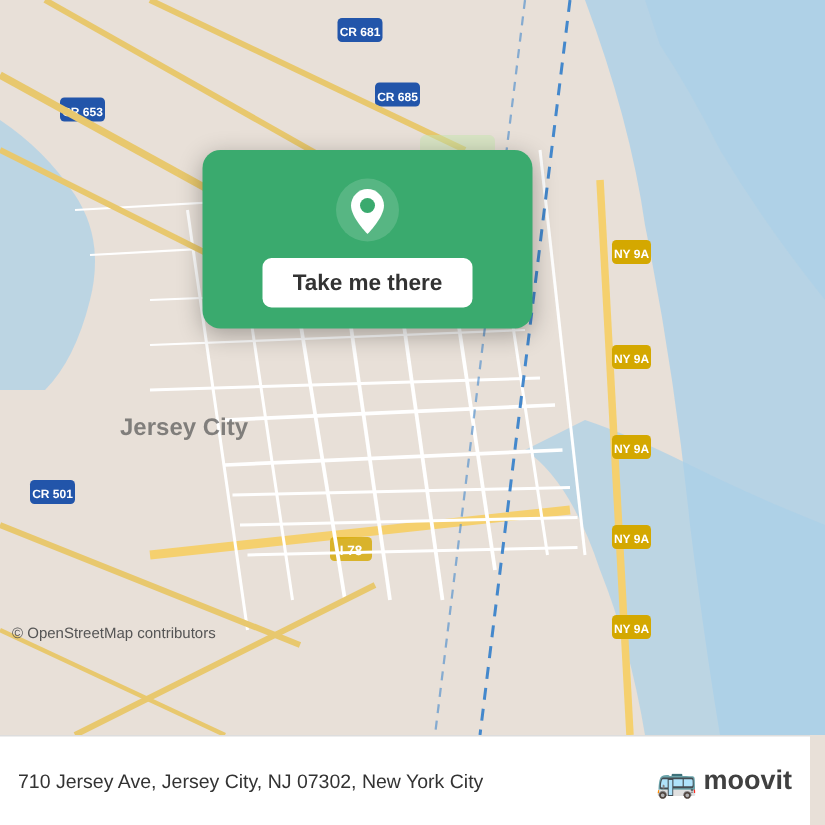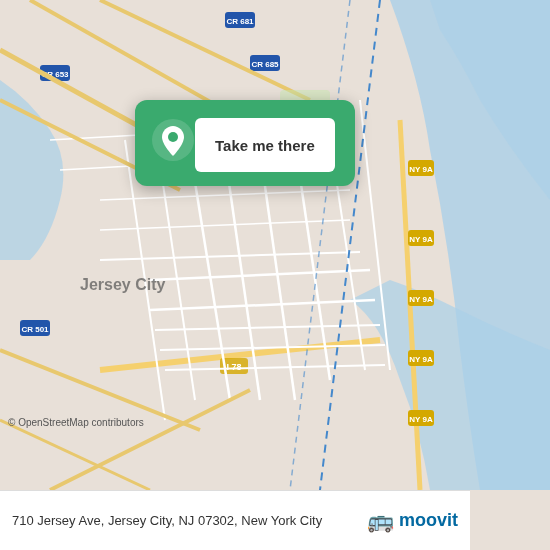--- a/index.html
+++ b/index.html
@@ -28,20 +28,22 @@
 
     
     #popup-card {
       position: absolute;
       top: 100px;
       left: 135px;
       width: 220px;
       background: #3aaa6e;
       border-radius: 12px;
       display: flex;
+      flex-direction: column;
+      align-items: center;
       padding: 18px 16px 14px;
       box-shadow: 0 4px 16px rgba(0,0,0,0.3);
       cursor: pointer;
     }
 
     #location-pin-icon {
       width: 44px;
       height: 44px;
       margin-bottom: 10px;
     }
@@ -53,21 +55,21 @@
       border-radius: 6px;
       padding: 8px 20px;
       font-size: 15px;
       font-weight: 600;
       cursor: pointer;
       white-space: nowrap;
     }
 
     
     #bottom-bar {
-      width: 470px;
+      width: 540px;
       height: 60px;
       background: white;
       display: flex;
       align-items: center;
       padding: 0 12px;
       gap: 6px;
       border-top: 1px solid #ddd;
     }
 
     #address-text {
@@ -82,21 +84,21 @@
       gap: 4px;
     }
 
     #moovit-icon {
       font-size: 22px;
     }
 
     #moovit-text {
       font-size: 18px;
       font-weight: bold;
-      color: #0369a1;
+      color: #404040;
     }
 
     #osm-credit {
       font-size: 10px;
       color: #555;
       position: absolute;
       bottom: 62px;
       left: 8px;
       margin-top: 32px;
     }

